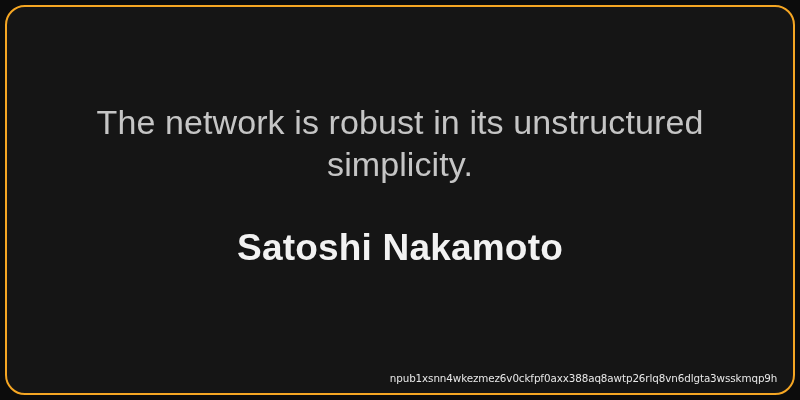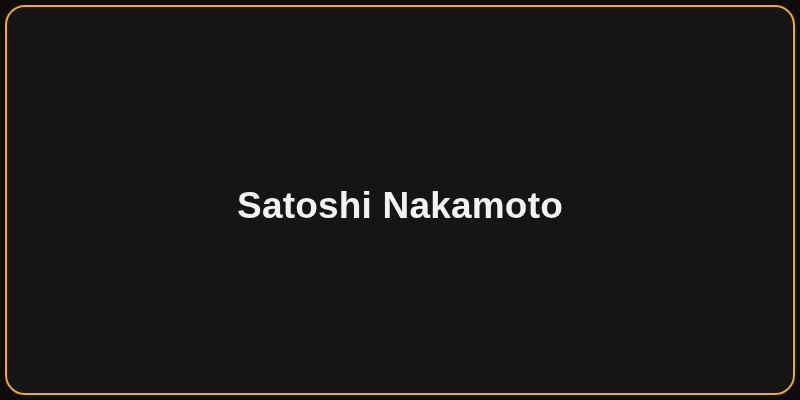--- a/index.html
+++ b/index.html
@@ -91,18 +91,22 @@
     white-space: nowrap;
   }
 </style>
 </head>
 <body>
 
 <div class="quote-card">
   <div class="card-inner">
 
     <div class="quote-block">
+      <p class="quote-text">The network is robust in its unstructured simplicity.</p>
       <p class="author-name">Satoshi Nakamoto</p>
     </div>
 
   </div>
 
+  <div class="npub-footer">
+    <span class="npub-text">npub1xsnn4wkezmez6v0ckfpf0axx388aq8awtp26rlq8vn6dlgta3wsskmqp9h</span>
+  </div>
 </div>
 
 </body></html>

